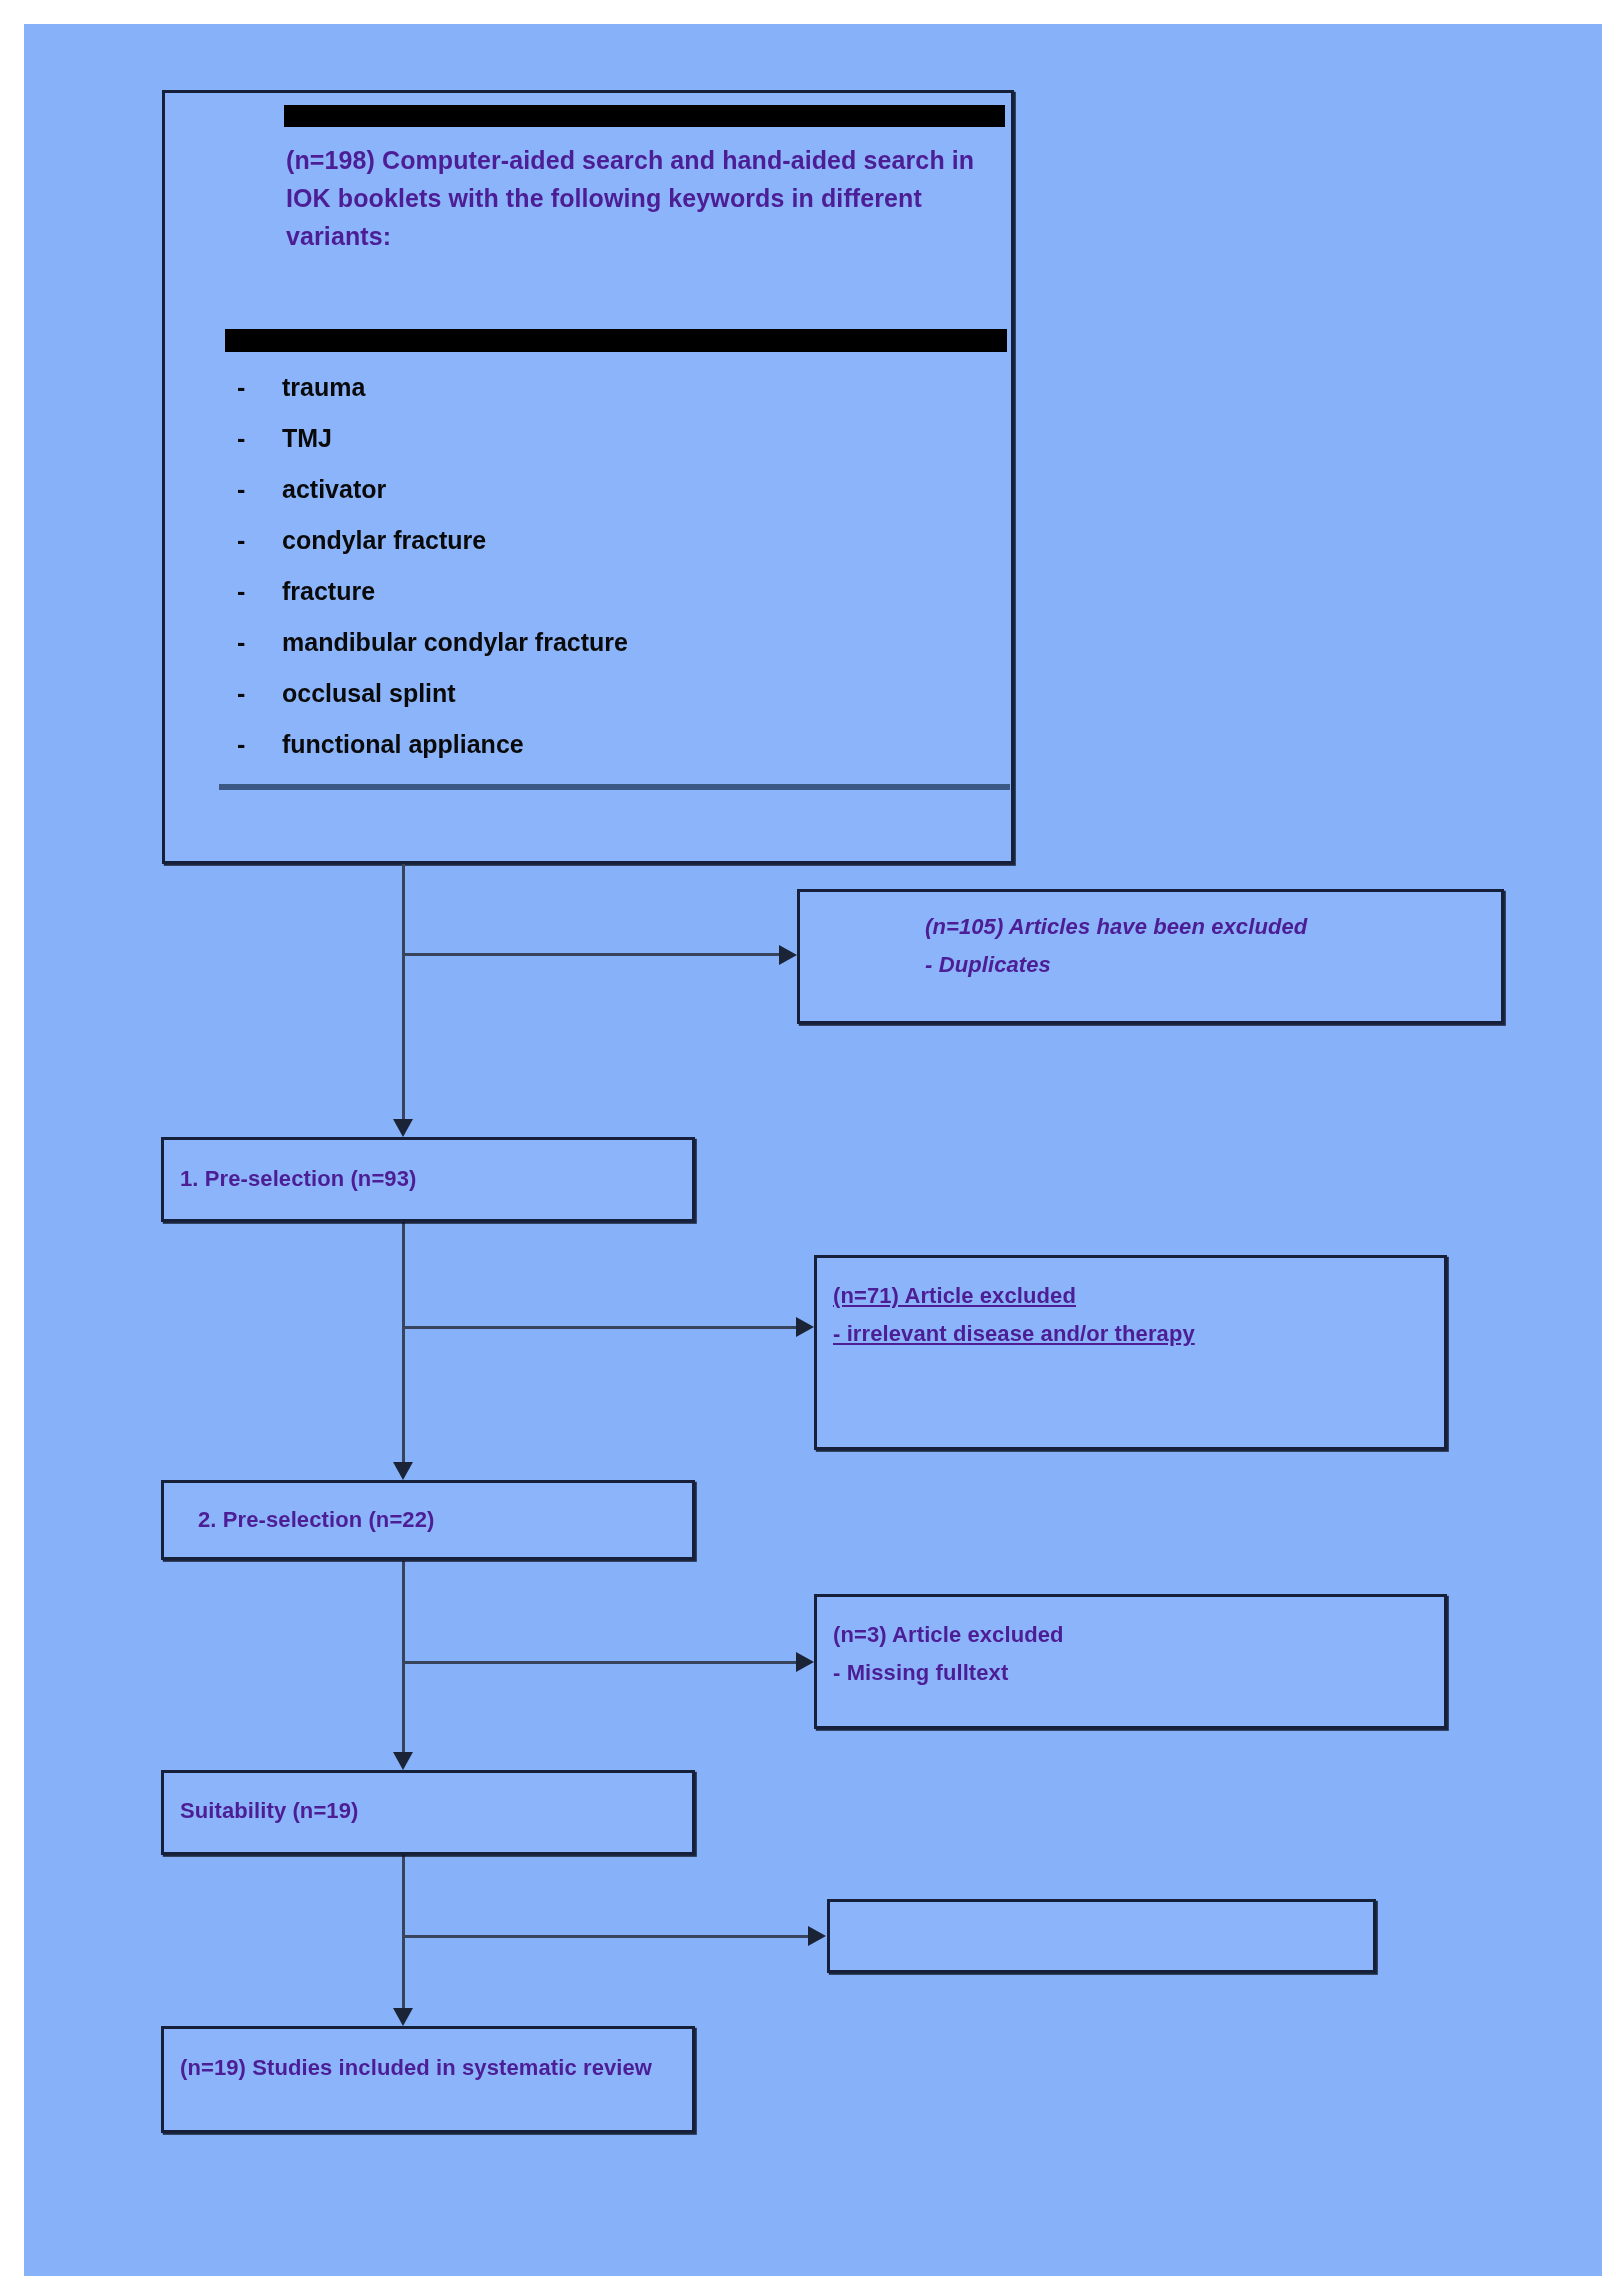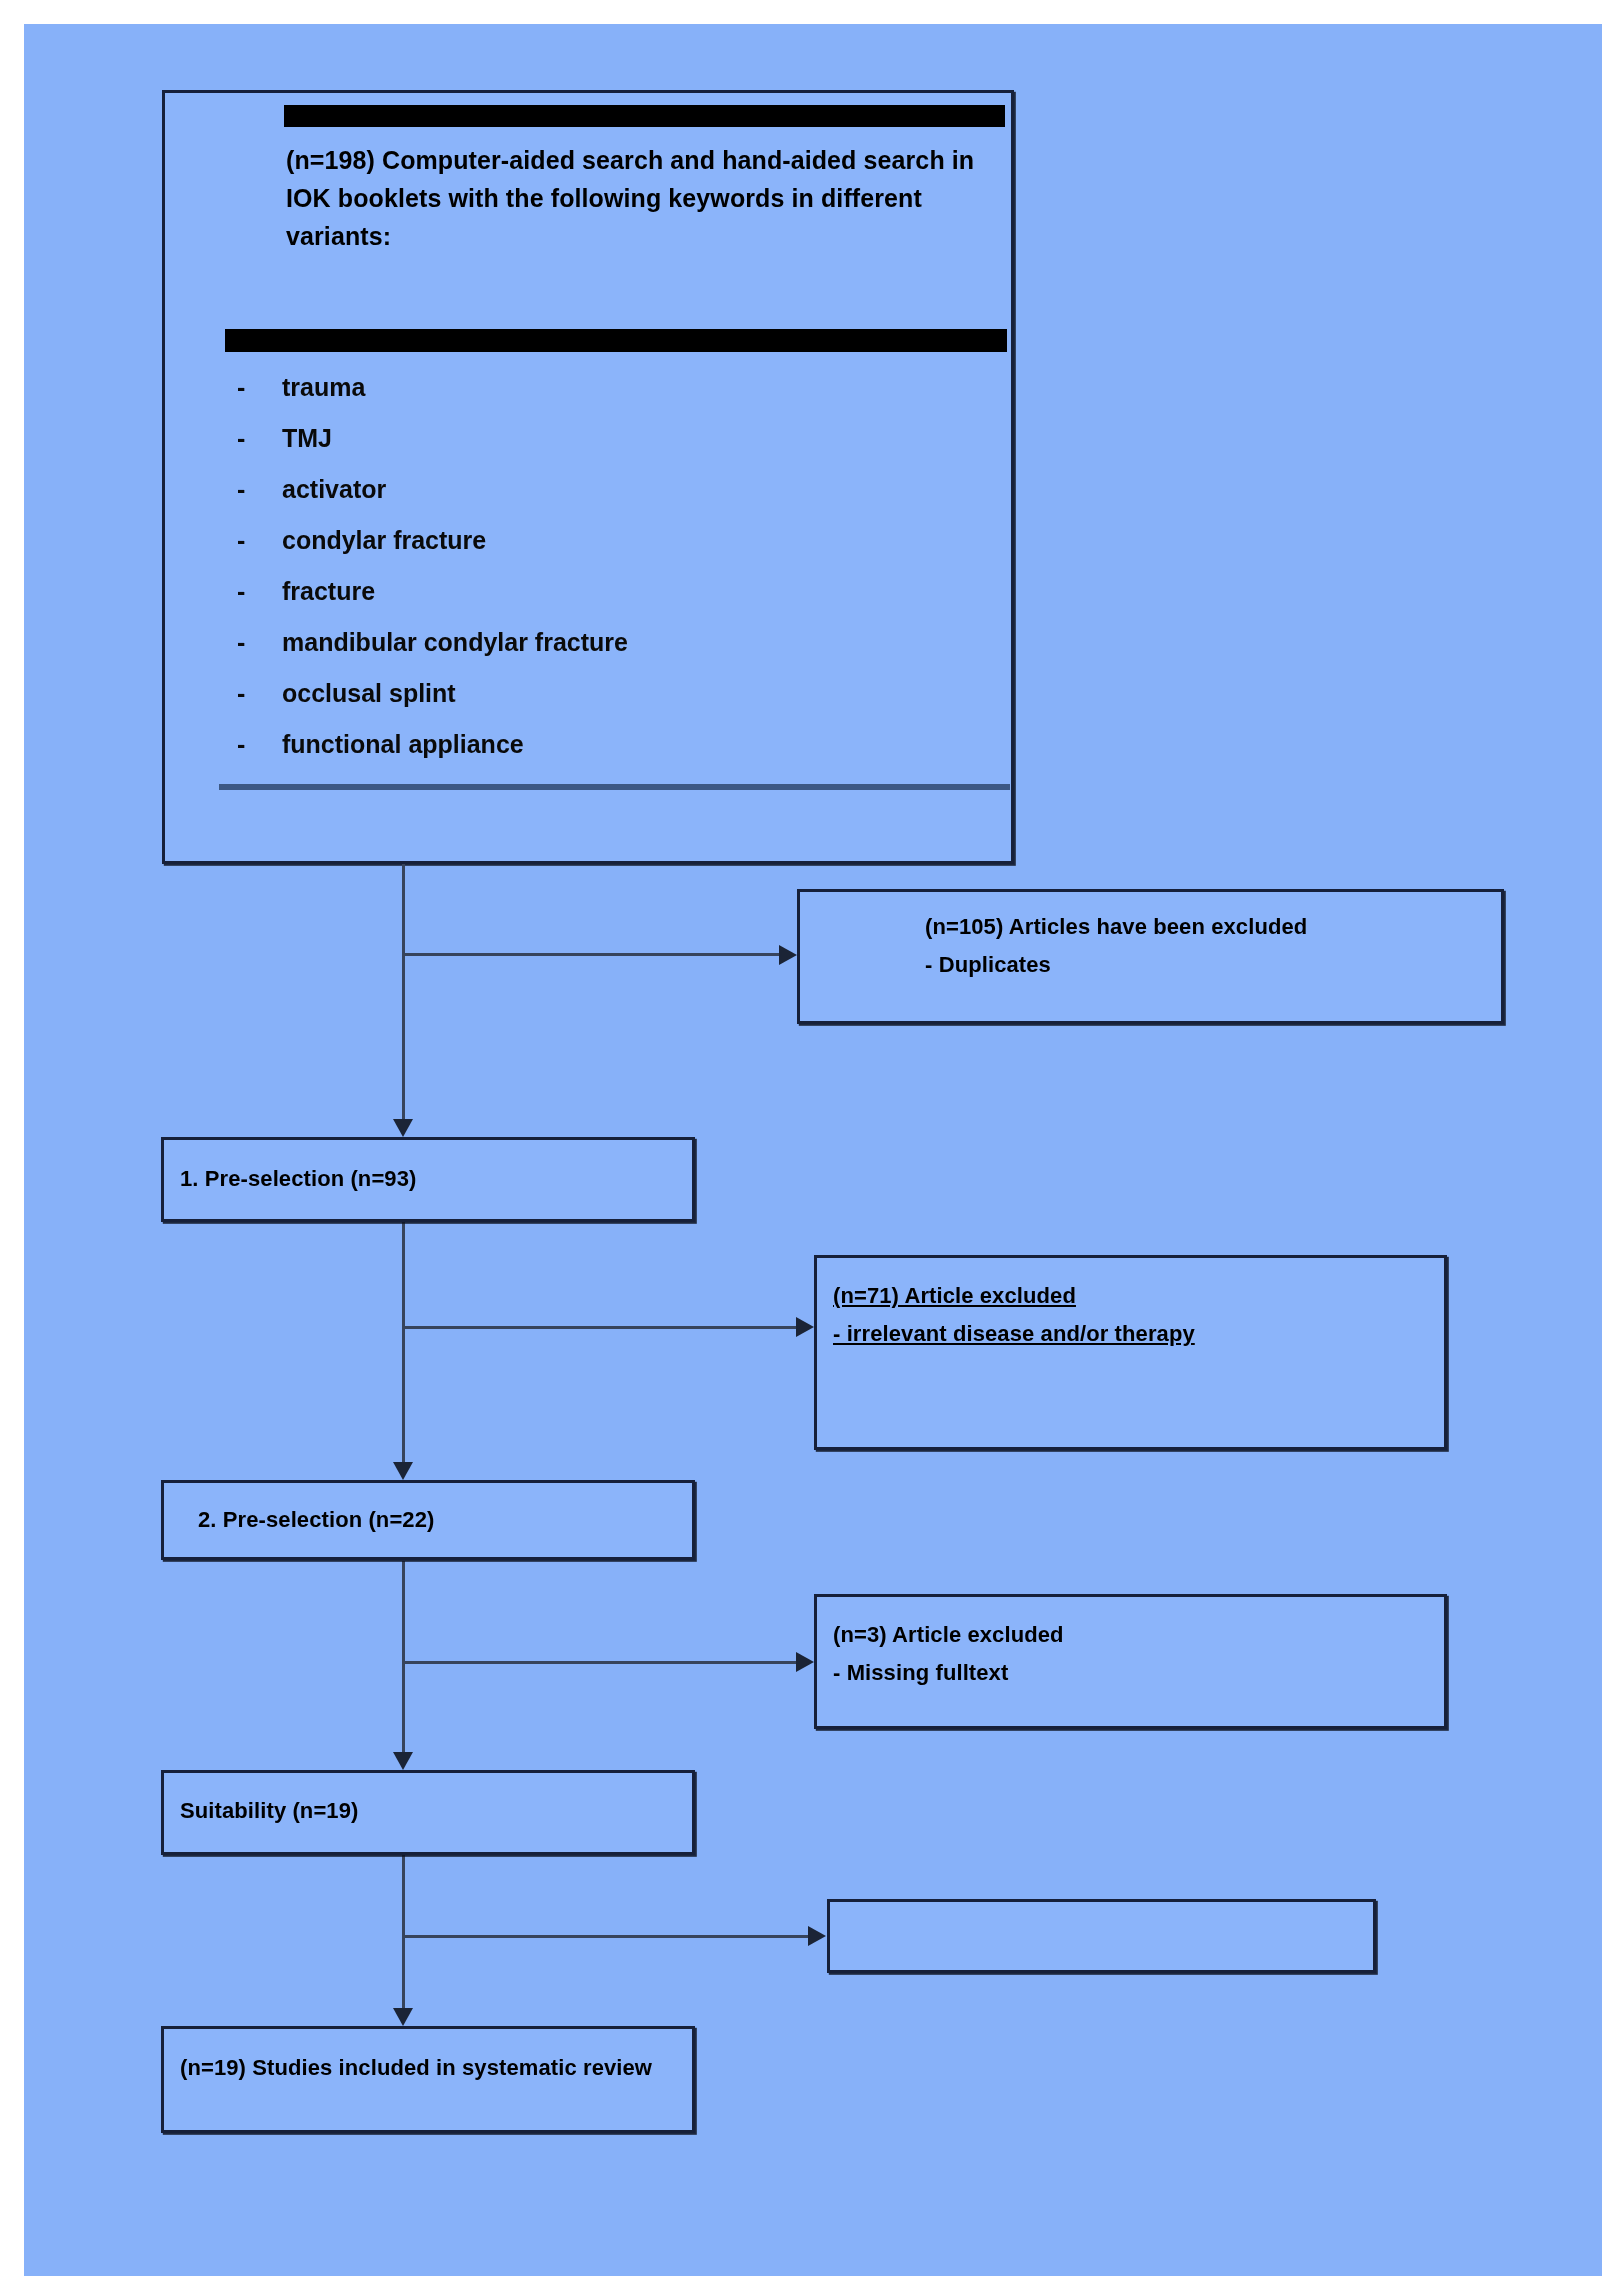--- a/index.html
+++ b/index.html
@@ -28,21 +28,21 @@
   
   .box {
     position: absolute;
     box-sizing: border-box;
     background: #8bb4fa;
     border: 3px solid #16203a;
     box-shadow: 1.8px 1.8px 0 0 rgba(10,16,30,0.85);
   }
   .box-text {
     position: absolute;
-    color: #000000;
+    color: #4c1d95;
     font-weight: 700;
     letter-spacing: 0.1px;
     white-space: pre-wrap;
   }
   
   #box-search {
     left: 162px;
     top: 90px;
     width: 852px;
     height: 774px;
@@ -110,21 +110,21 @@
   #text-stage2 { left: 180px; top: 1504px; font-size: 22px; line-height: 32px; margin-left: 18px; }
   #text-stage3 { left: 180px; top: 1795px; font-size: 22px; line-height: 32px; }
   #text-stage4 { left: 180px; top: 2050px; width: 499px; font-size: 22px; line-height: 35px; }
 
   
   #box-excl1 { left: 797px; top: 889px; width: 707px; height: 135px; }
   #box-excl2 { left: 814px; top: 1255px; width: 633px; height: 195px; }
   #box-excl3 { left: 814px; top: 1594px; width: 633px; height: 135px; }
   #box-excl4 { left: 827px; top: 1899px; width: 549px; height: 74px; }
 
-  #text-excl1 { left: 925px; top: 908px; width: 578px; font-size: 22px; line-height: 38px; }
+  #text-excl1 { left: 925px; top: 908px; width: 578px; font-size: 22px; line-height: 38px; font-style: italic; }
   #text-excl2 { left: 833px; top: 1277px; width: 609px; font-size: 22px; line-height: 38px; text-decoration: underline; }
   #text-excl3 { left: 833px; top: 1616px; width: 609px; font-size: 22px; line-height: 38px; }
   #text-excl4 { left: 845px; top: 1922px; width: 524px; font-size: 22px; line-height: 32px; }
 
   
   .v-line {
     position: absolute;
     width: 3px;
     background: #37445c;
   }

